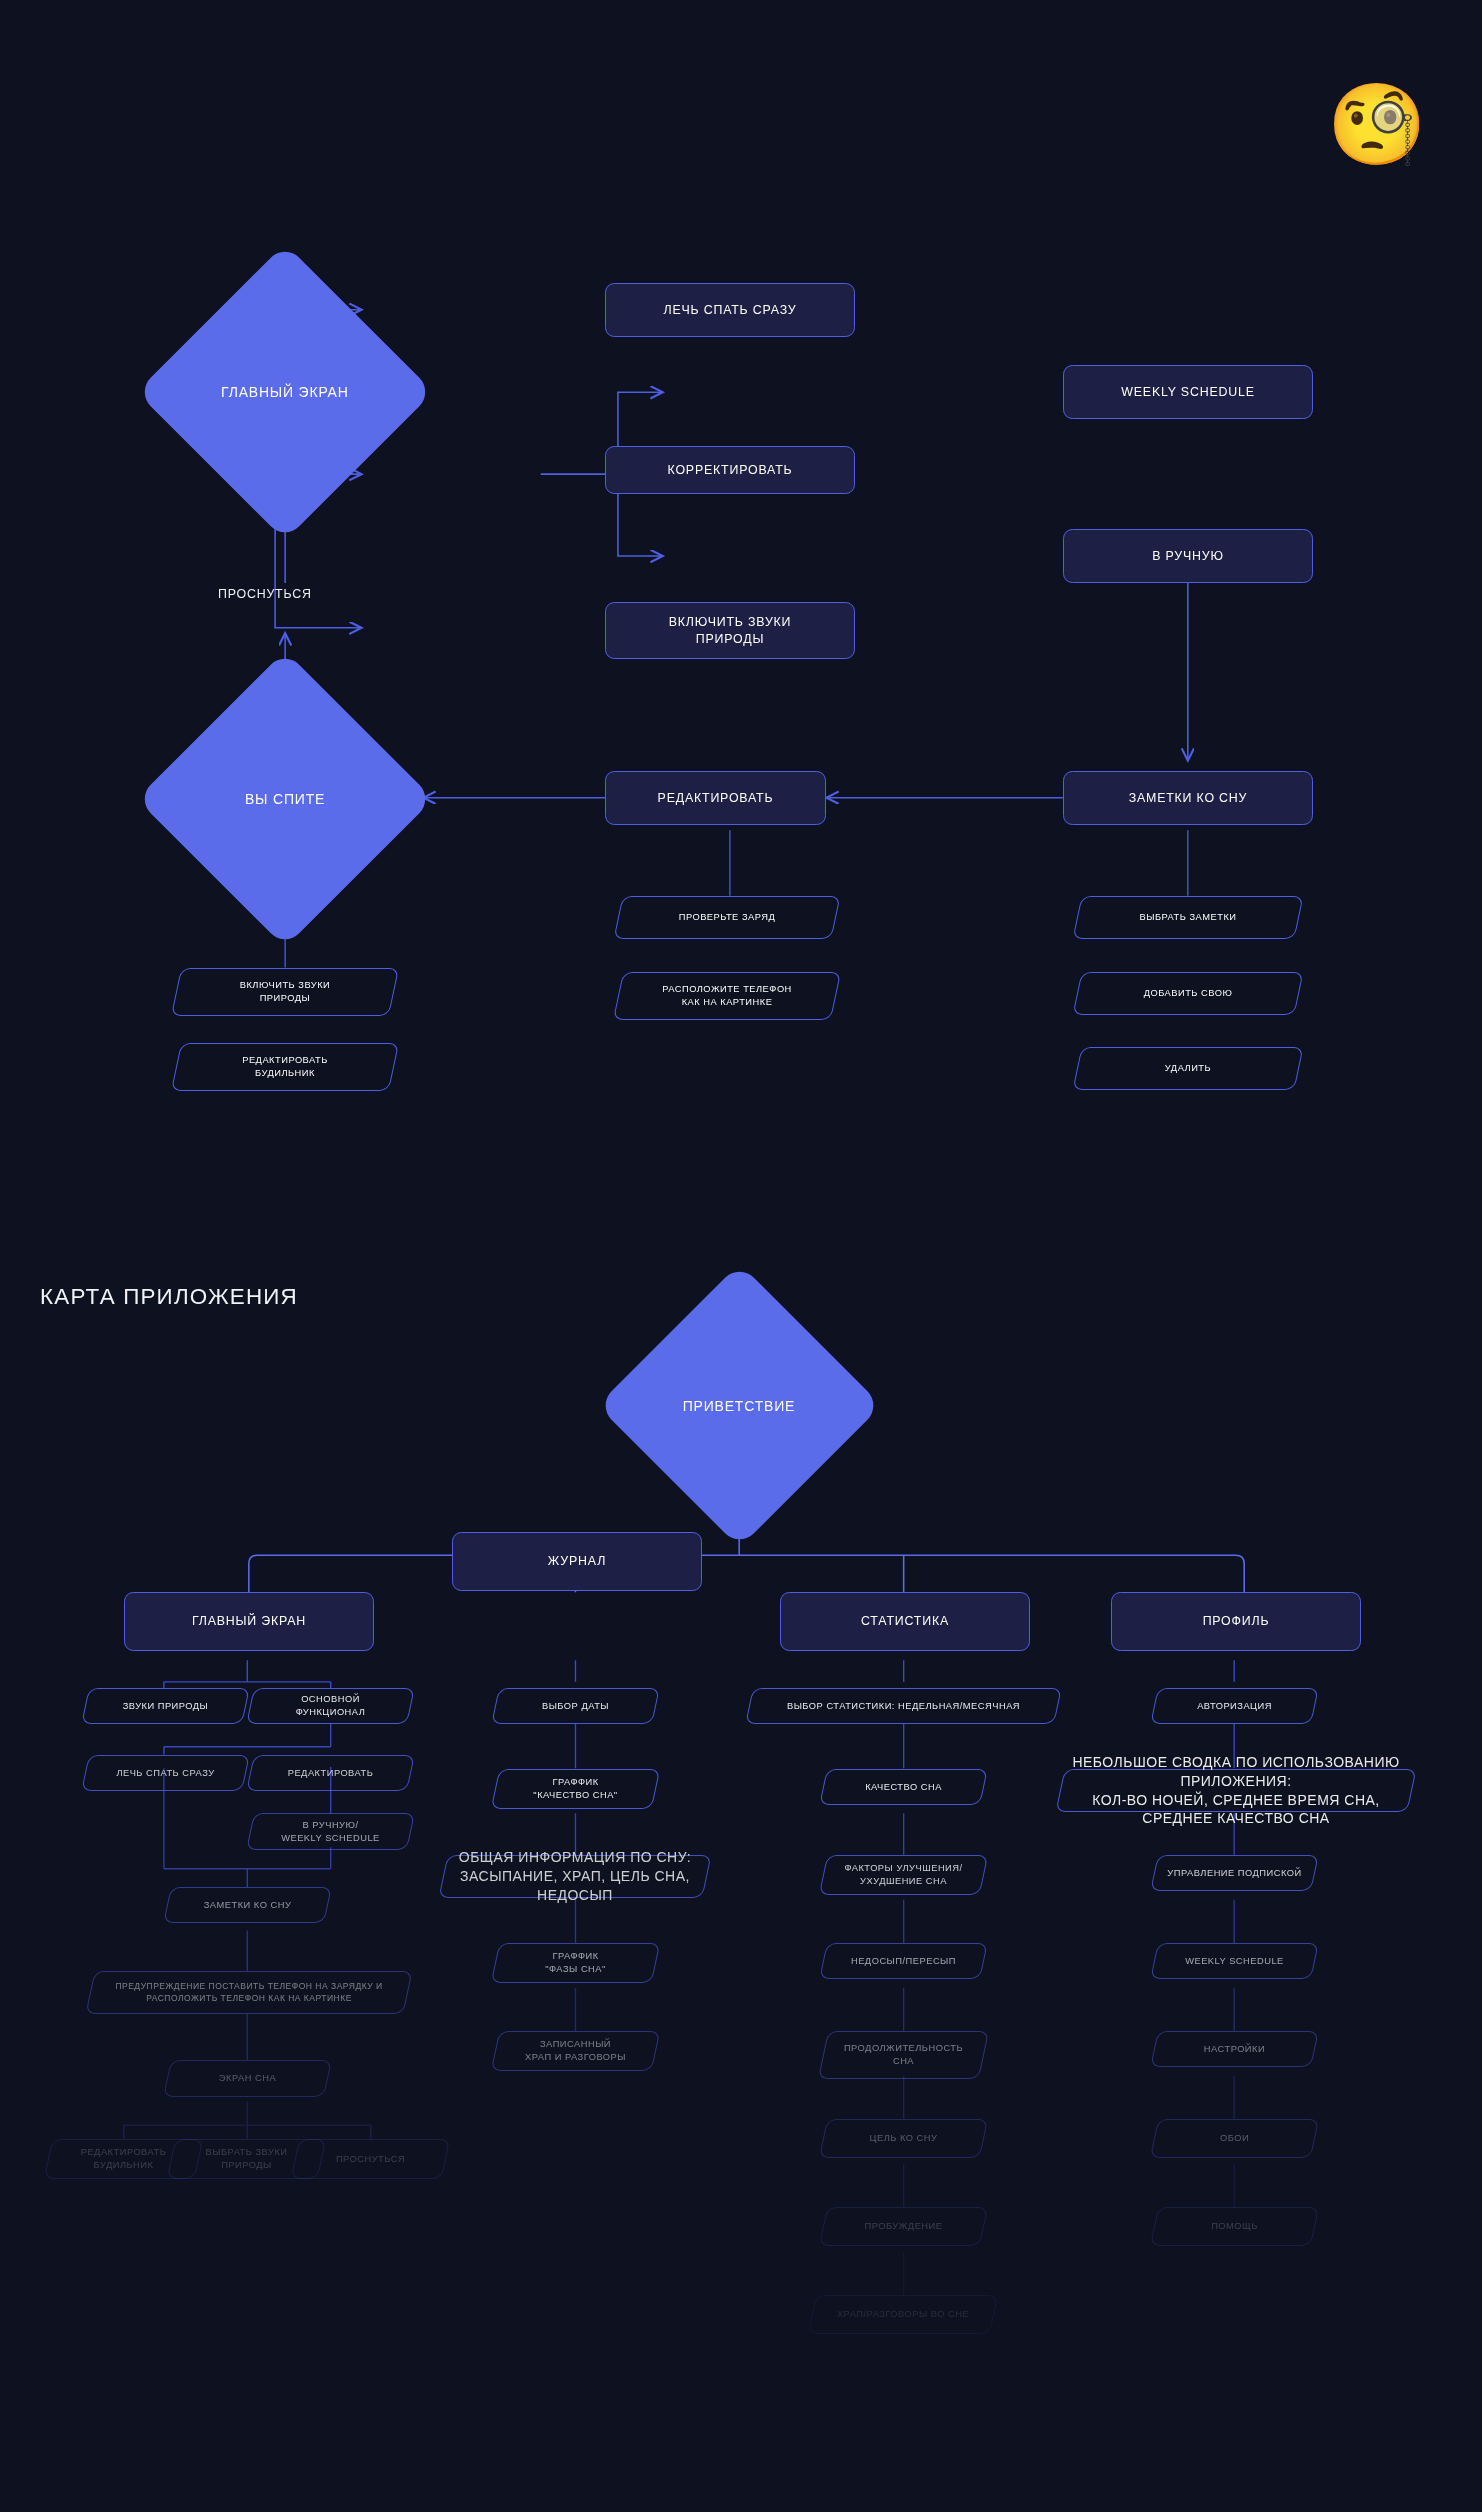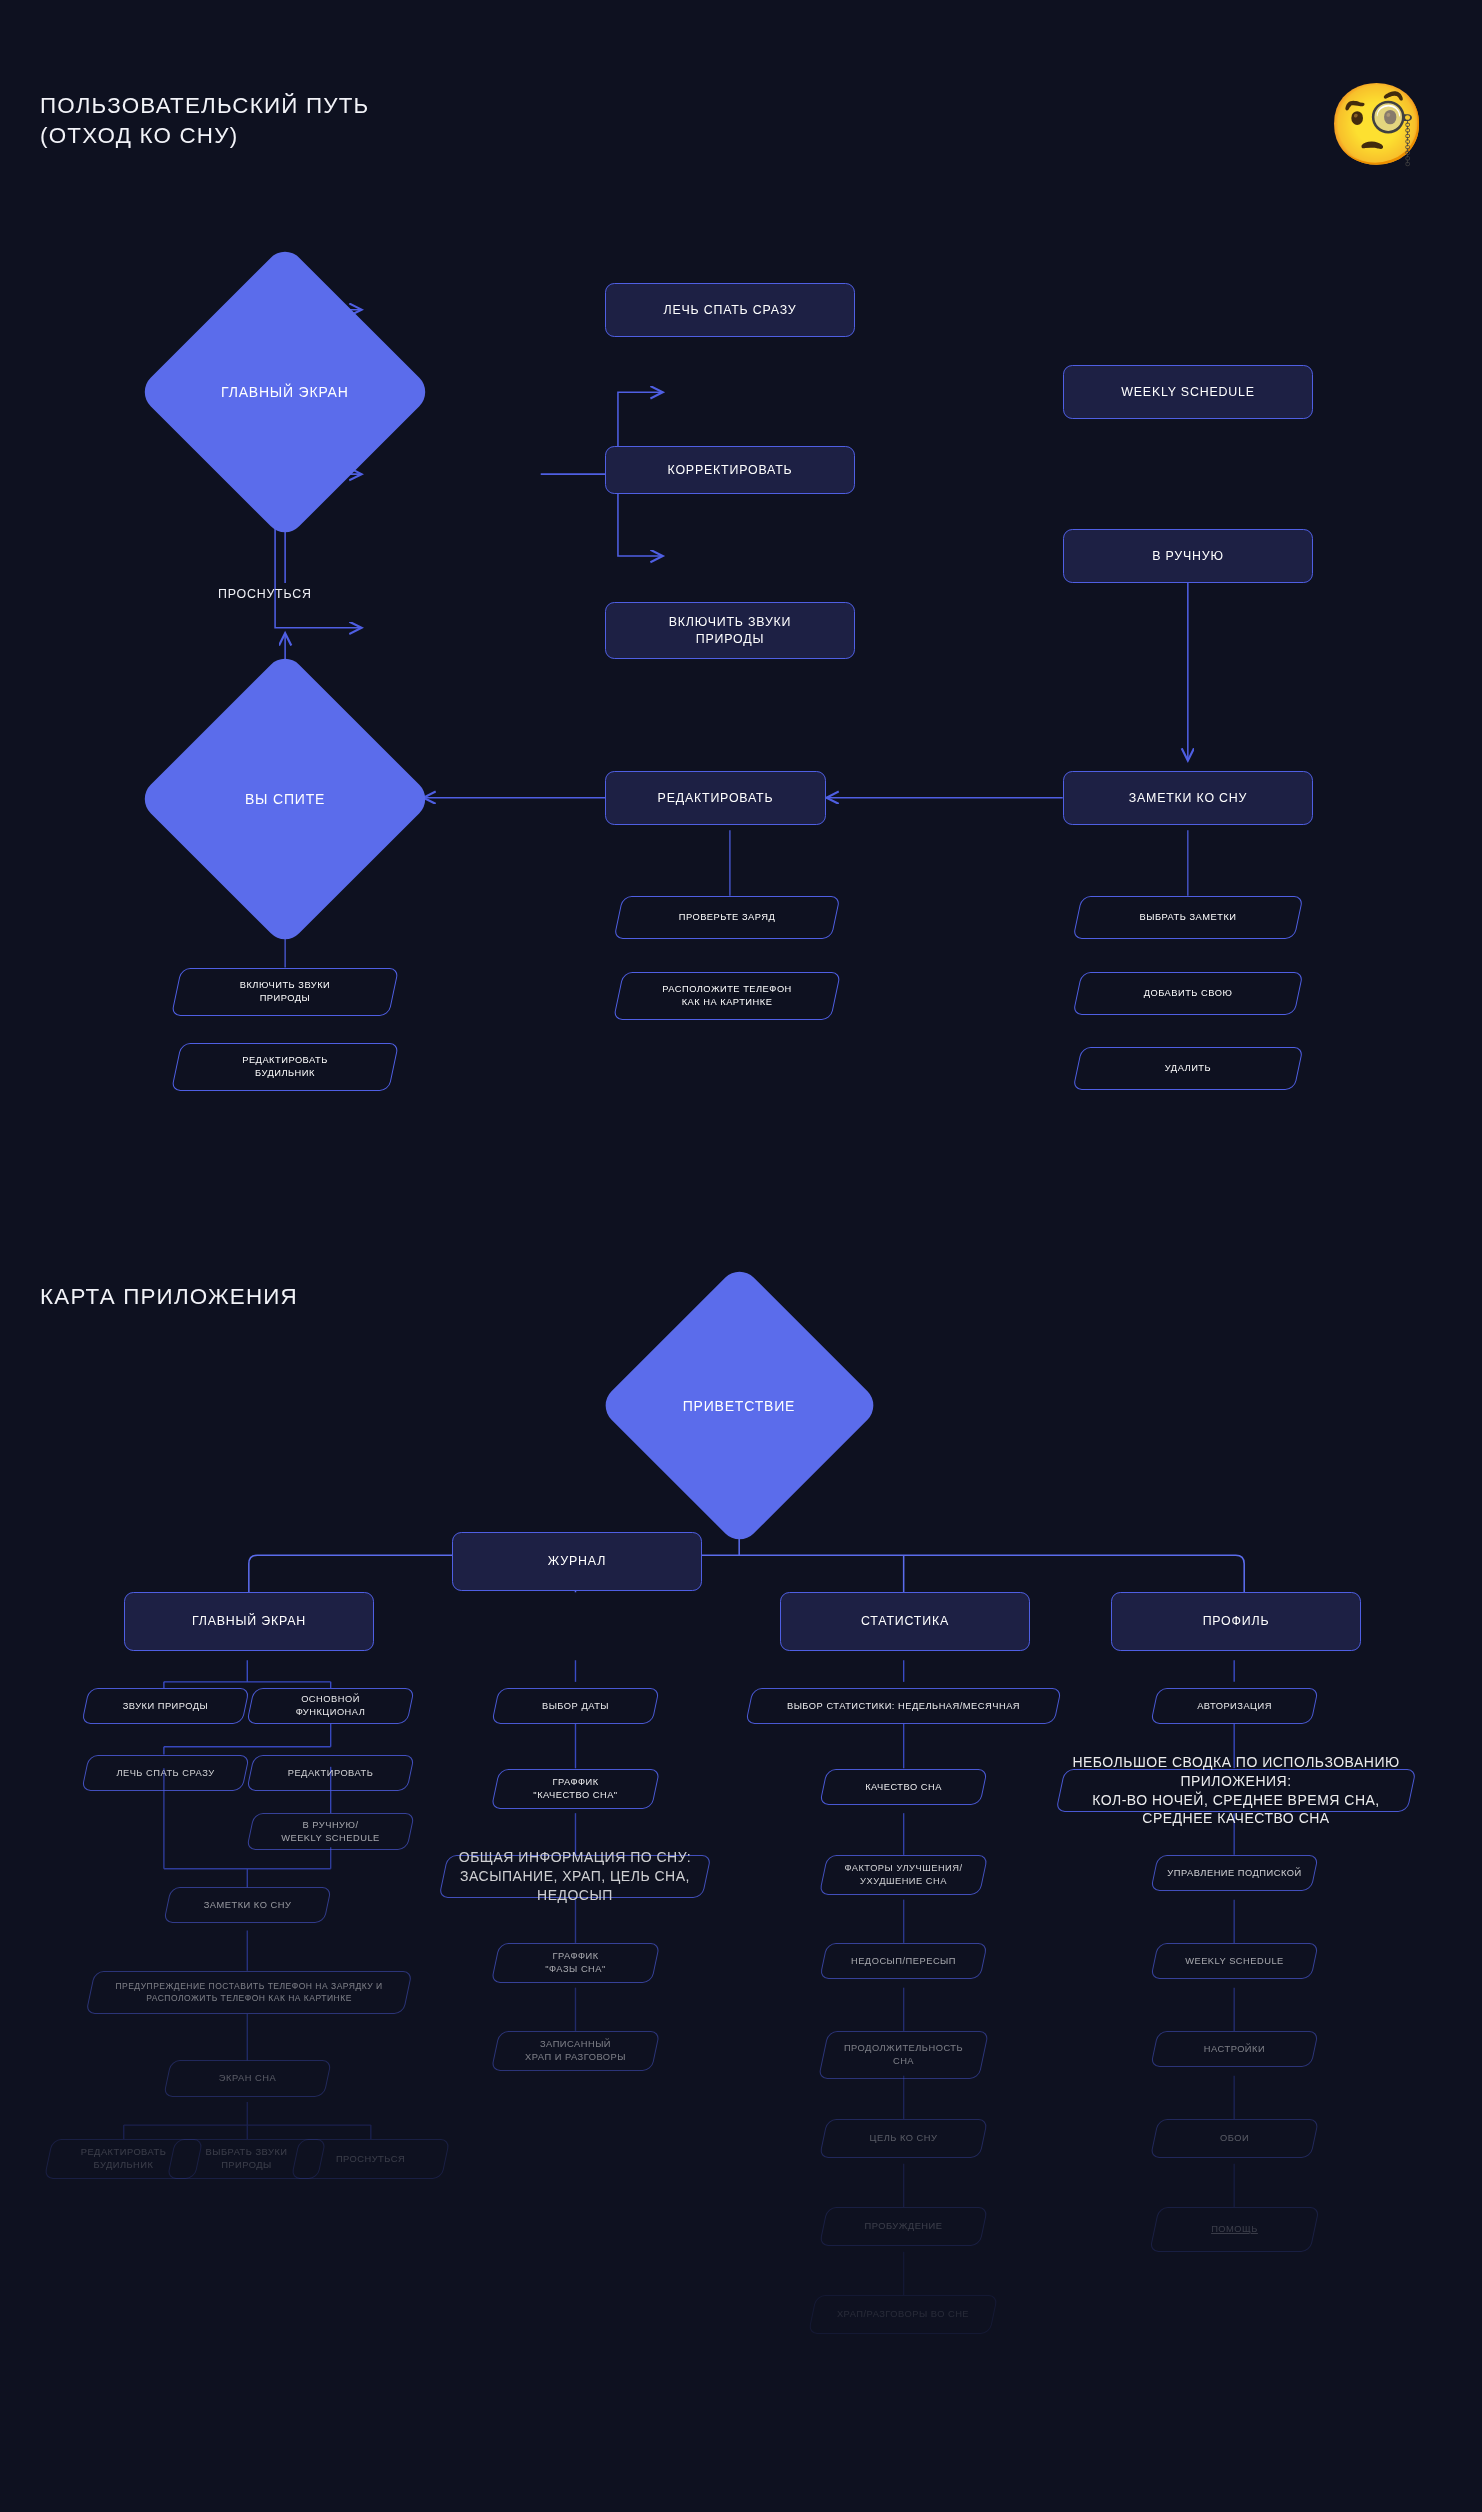--- a/index.html
+++ b/index.html
@@ -137,22 +137,20 @@
       <path d="M1598,2150 L1598,2178" opacity=".95"></path>
       <path d="M1598,2232 L1598,2290" opacity=".9"></path>
       <path d="M1598,2348 L1598,2402" opacity=".78"></path>
       <path d="M1598,2460 L1598,2516" opacity=".62"></path>
       <path d="M1598,2574 L1598,2630" opacity=".46"></path>
       <path d="M1598,2688 L1598,2744" opacity=".3"></path>
       <path d="M1598,2802 L1598,2858" opacity=".18"></path>
     </g>
   </svg>
 
-  <div class="sec-title" style="left:40px; top:91px;">ПОЛЬЗОВАТЕЛЬСКИЙ ПУТЬ
-(ОТХОД КО СНУ)</div>
 
   <div class="emoji" style="left:1327px; top:85px;">🧐</div>
 
   <div class="diamond big" style="left:180px; top:287px; width:210px; height:210px;">
     <span>ГЛАВНЫЙ ЭКРАН</span>
   </div>
 
   <div class="diamond big" style="left:180px; top:694px; width:210px; height:210px;">
     <span>ВЫ СПИТЕ</span>
   </div>
@@ -369,19 +367,19 @@
     <div class="txt">WEEKLY SCHEDULE</div>
   </div>
   <div class="para o45" style="left:1154px; top:2031px; width:161px; height:36px;">
     <div class="skin"></div>
     <div class="txt">НАСТРОЙКИ</div>
   </div>
   <div class="para o30" style="left:1154px; top:2119px; width:161px; height:39px;">
     <div class="skin"></div>
     <div class="txt">ОБОИ</div>
   </div>
-  <div class="para o18" style="left:1154px; top:2207px; width:161px; height:45px;text-decoration:underline;">
+  <div class="para o18" style="left:1154px; top:2207px; width:161px; height:39px;">
     <div class="skin"></div>
     <div class="txt">ПОМОЩЬ</div>
   </div>
 
 </div>
 
 
 </body></html>

